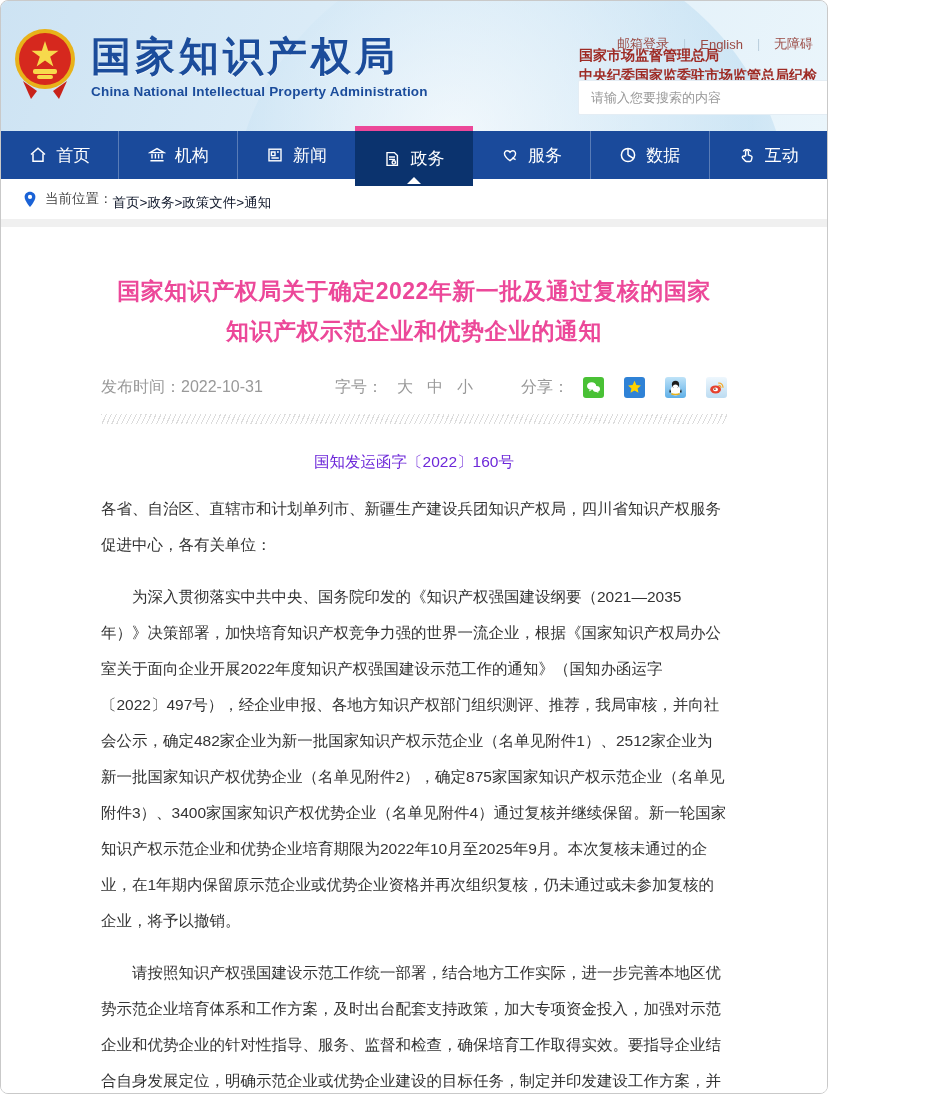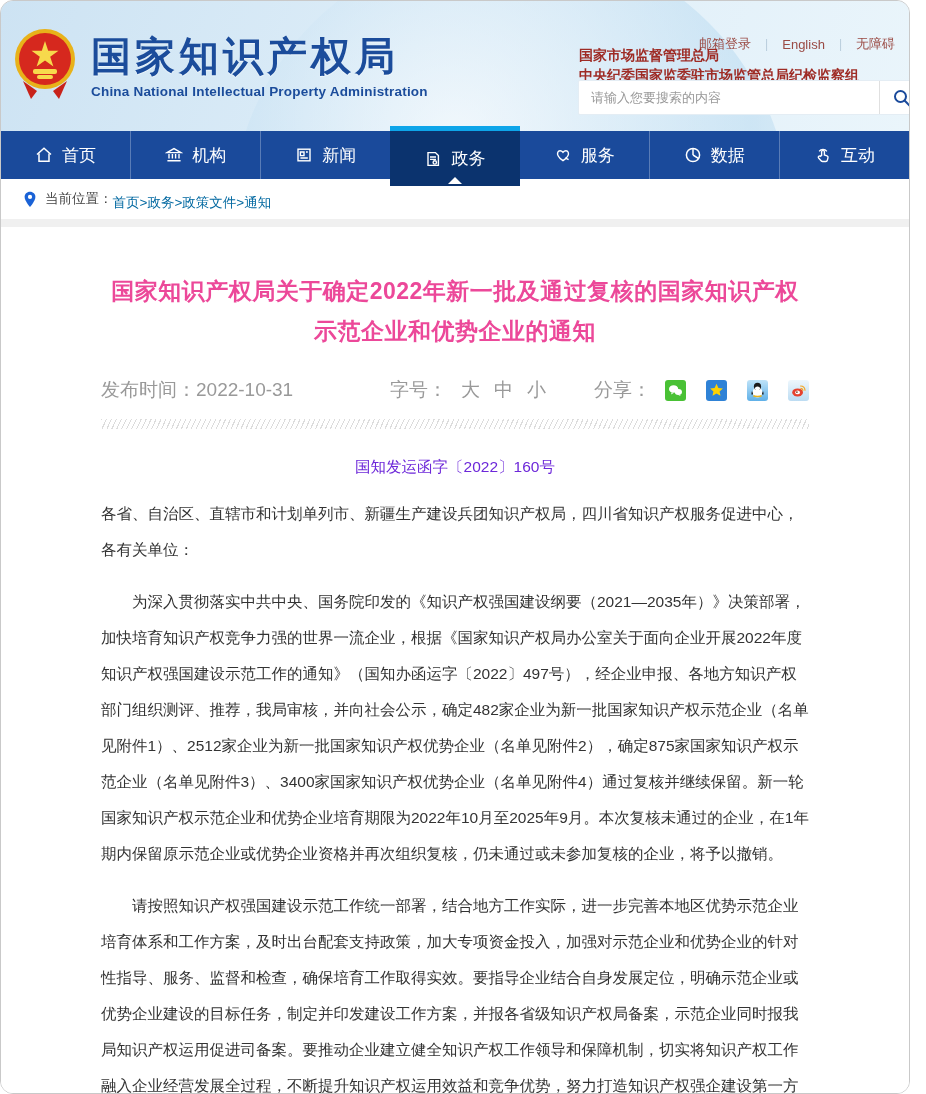--- a/index.html
+++ b/index.html
@@ -1,20 +1,20 @@
 <!DOCTYPE html>
 <html><head>
 <meta charset="utf-8">
 <style>
   * { margin:0; padding:0; box-sizing:border-box; }
   html,body { width:926px; height:1094px; background:#fff; }
   body { font-family:"Liberation Sans","DejaVu Sans",sans-serif; }
   .page {
-    width:910px; height:1094px;
-    border:1px solid #c9c9c9; border-radius:13px;
+    width:828px; height:1094px;
+    border:1px solid #c9c9c9; border-radius:8px;
     overflow:hidden; position:relative; background:#eef2f6;
   }
 
   
   .header {
     height:130px; position:relative;
     background:linear-gradient(110deg,#cde3f3 0%,#ddedf8 45%,#eaf5fb 100%);
     overflow:hidden;
   }
   .globe-deco {
@@ -58,48 +58,48 @@
   
   .nav { height:48px; background:#1a4a9b; display:flex; position:relative; z-index:5; }
   .nav-item {
     flex:1; position:relative; display:flex; align-items:center; justify-content:center;
     color:#fff; font-size:17px; cursor:pointer; gap:9px;
   }
   .nav-item + .nav-item { border-left:1px solid rgba(255,255,255,0.28);justify-content:center; }
   .nav-item svg { display:block; }
   .nav-item.active {
     background:#0b336e; height:60px; margin-top:-5px; z-index:6;
-    border-top:5px solid #0ea5e9; border-left:none;
+    border-top:5px solid #ec4899; border-left:none;
   }
   .nav-item.active + .nav-item { border-left:none; }
   .nav-item.active::after {
     content:""; position:absolute; bottom:2px; left:50%; margin-left:-7px;
     border-left:7px solid transparent; border-right:7px solid transparent;
     border-bottom:7px solid #ffffff;
   }
 
   
   .breadcrumb-bar {
     height:40px; background:#fff; display:flex; align-items:center;
     padding-left:22px; font-size:13.5px; color:#444;
   }
   .breadcrumb-bar .pin { margin-right:8px; display:flex; }
   .crumb-label { color:#444; }
-  .crumb-path { color:#0369a1; cursor:pointer;margin-top:8px; }
+  .crumb-path { color:#0f172a; cursor:pointer;margin-top:8px; }
 
   
   .content-wrap { background:#f0f0f0; padding:8px 0 9px; }
   .card { background:#fff; min-height:849px; padding:44px 100px 0; }
 
   .article-title {
     font-size:23px; font-weight:600; color:#ec4899; text-align:center;
     line-height:40px; padding:0 6px; letter-spacing:0.5px;
   }
 
-  .meta-row { display:flex; align-items:center; margin-top:26px; font-size:19px; color:#999; }
+  .meta-row { display:flex; align-items:center; margin-top:26px; font-size:16px; color:#999; }
   .meta-left { white-space:nowrap; }
   .meta-right { margin-left:auto; display:flex; align-items:center; }
   .font-size-group { display:flex; align-items:center; margin-right:48px; }
   .font-size-opt { margin-left:14px; cursor:pointer; color:#999; }
   .share-group { display:flex; align-items:center; }
   .share-icons { display:flex; align-items:center; margin-left:14px; }
   .share-icon { width:21px; height:21px; border-radius:3px; margin-right:20px; cursor:pointer;
     display:flex; align-items:center; justify-content:center; }
   .share-icon:last-child { margin-right:0; }
   .share-wechat { background:#49c135; }

